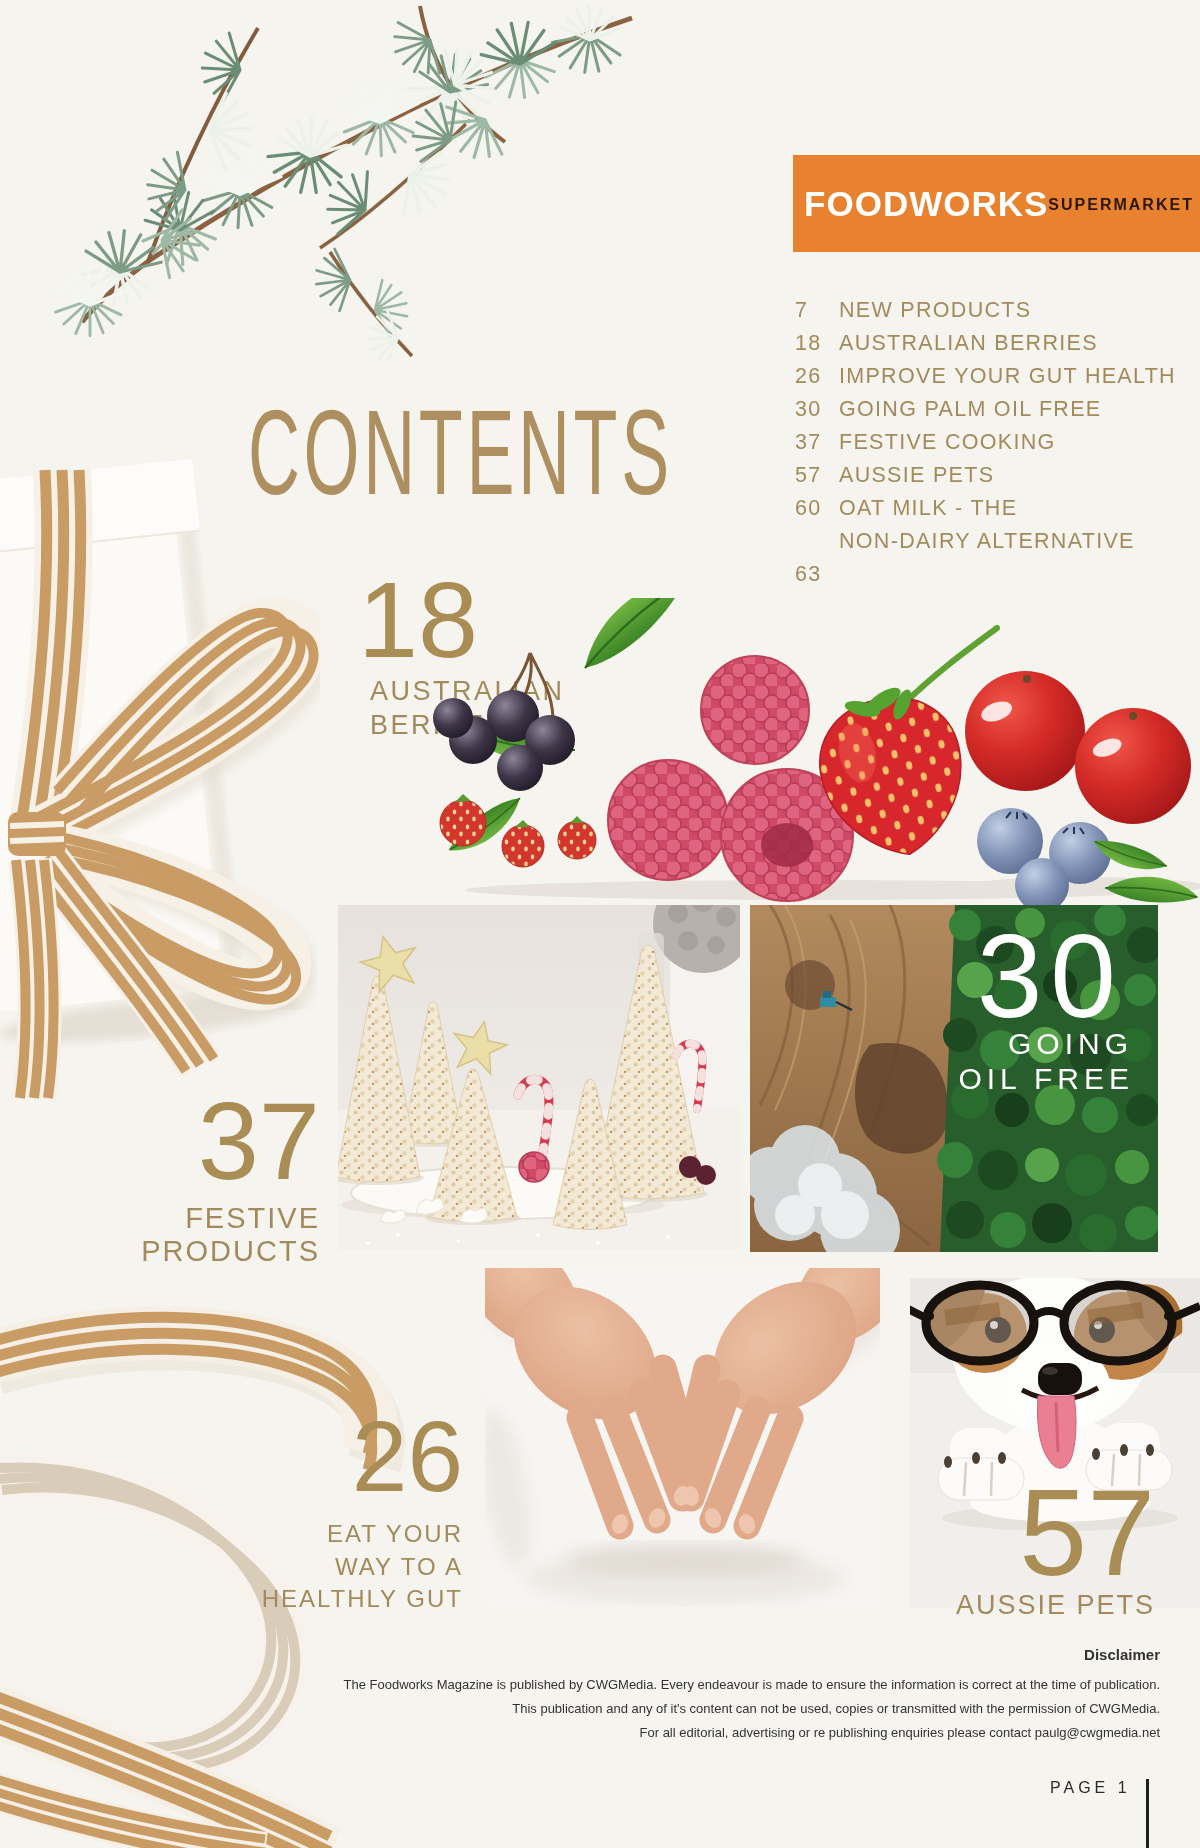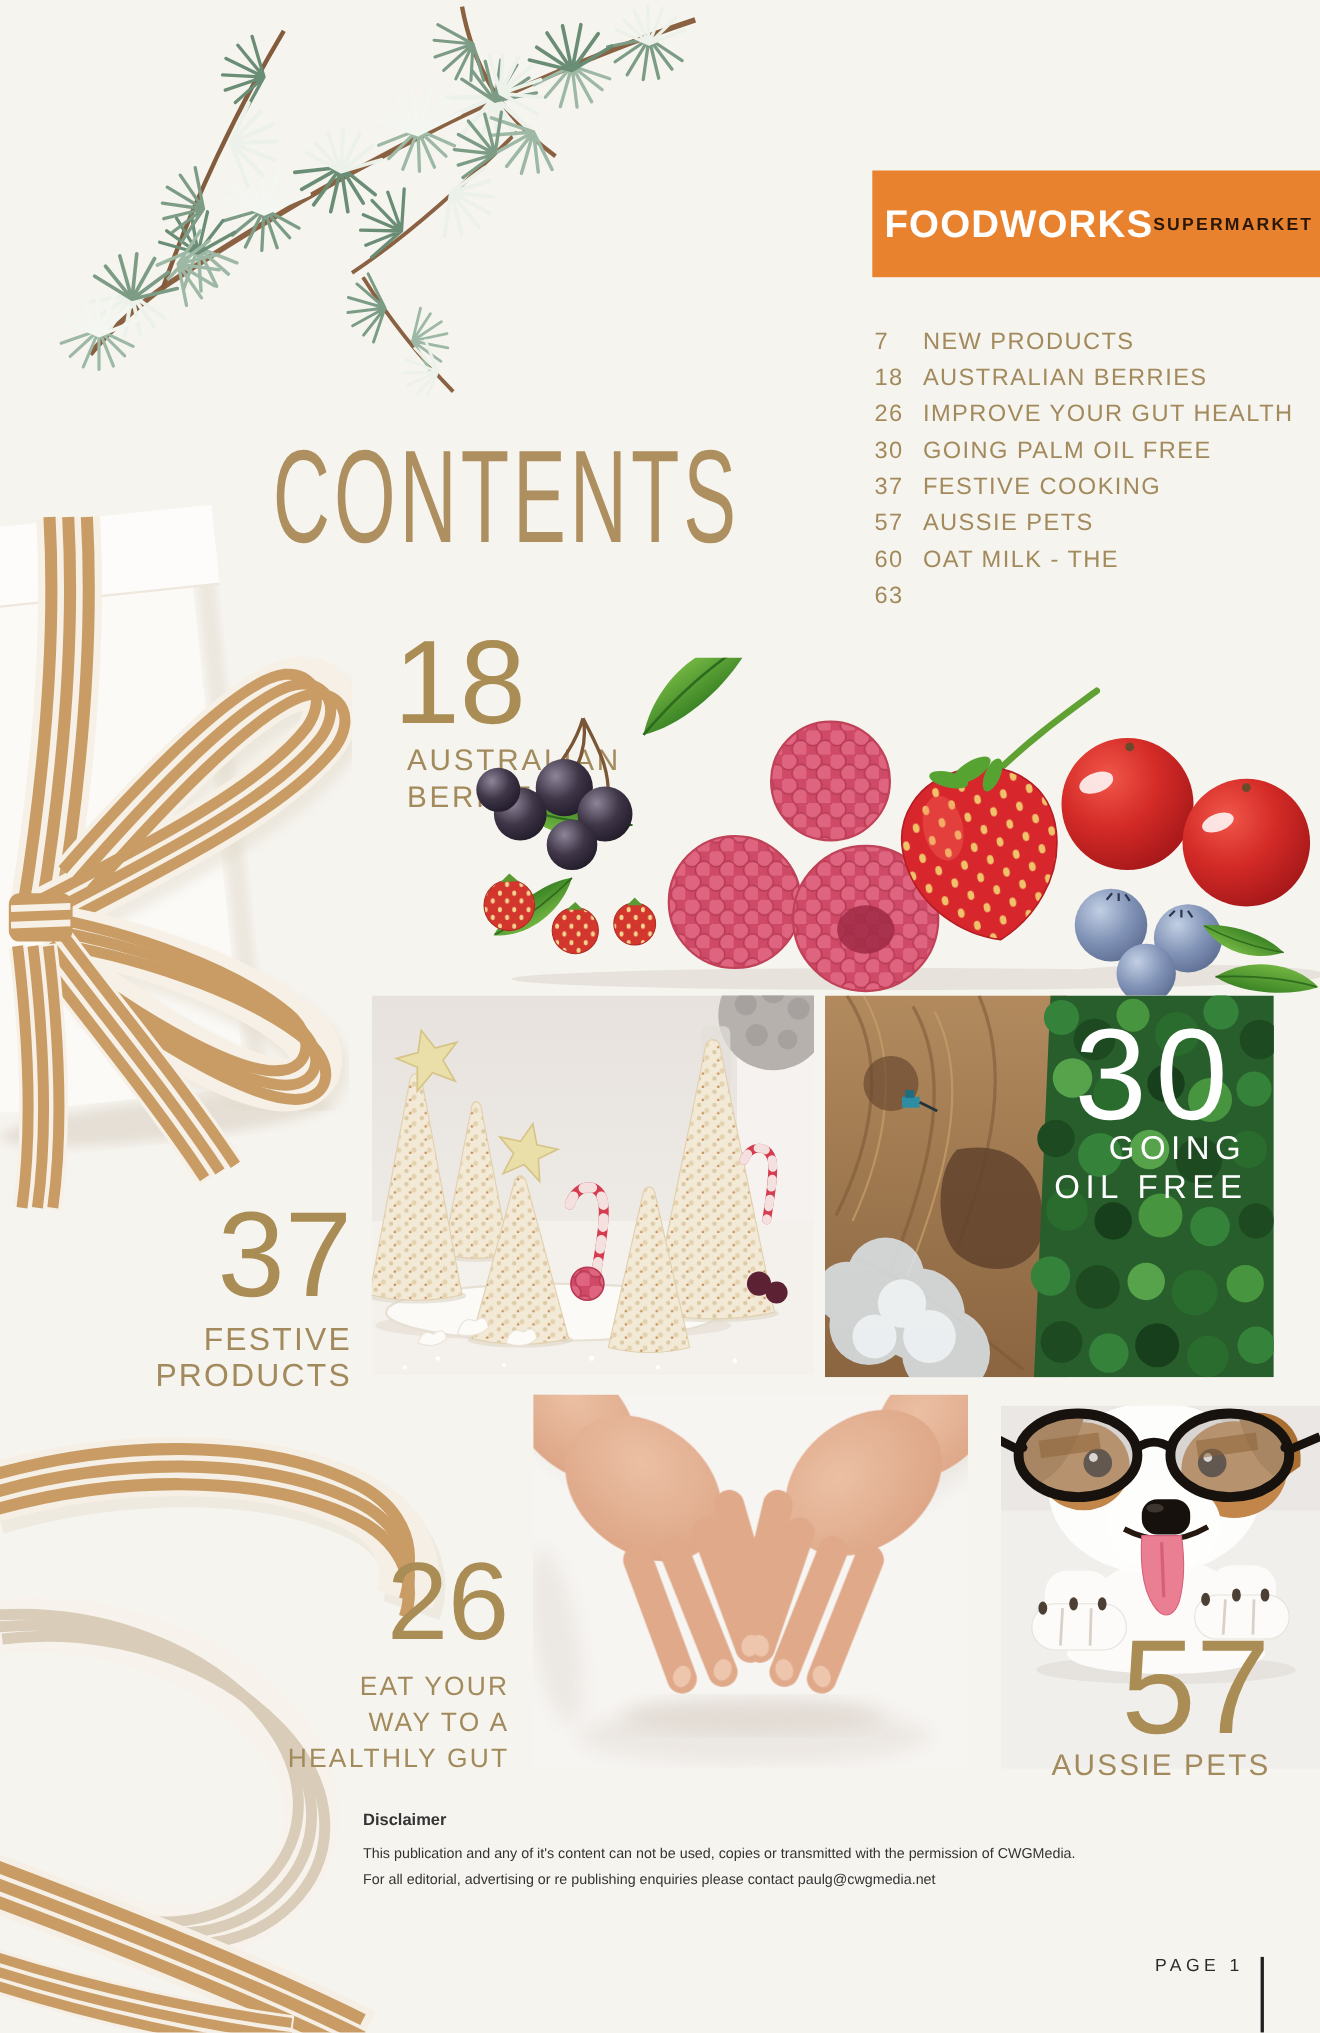--- a/index.html
+++ b/index.html
@@ -40,21 +40,21 @@
   .f37 .feat-line{font-size:29px;letter-spacing:2px;line-height:33px;}
   .f37 .lines{margin-top:6px;}
   .f26{left:150px;top:1406px;width:313px;text-align:right;}
   .f26 .feat-num{font-size:100px;}
   .f26 .feat-line{font-size:24px;letter-spacing:2px;line-height:32.5px;}
   .f26 .lines{margin-top:12px;}
   .f57{left:880px;top:1472px;width:275px;text-align:right;}
   .f57 .feat-num{font-size:122px;}
   .f57 .feat-line{font-size:27px;letter-spacing:2px;line-height:30px;margin-top:-4px;}
   
-  .disc{right:40px;top:1646px;width:830px;text-align:left;color:#333;}
+  .disc{right:40px;top:1646px;width:830px;text-align:right;color:#333;}
   .disc .head{font-weight:bold;font-size:15px;margin-bottom:10px;}
   .disc .dline{font-size:13px;line-height:24px;}
   .pagenum{left:1050px;top:1779px;font-size:16px;letter-spacing:4px;color:#2b2b2b;}
   .vline{left:1146px;top:1779px;width:3px;height:69px;background:#1f1f1f;}
   svg text{font-family:"Liberation Sans",sans-serif;}
 </style>
 </head>
 <body>
 
 <div class="page">
@@ -219,20 +219,21 @@
     <div class="toc-row">
       <span class="toc-num">57</span>
       <span class="toc-labelwrap">
           <span class="toc-label">AUSSIE PETS</span>
         </span>
     </div>
     <div class="toc-row">
       <span class="toc-num">60</span>
       <span class="toc-labelwrap">
         <span class="toc-label">OAT MILK - THE</span>
+        <span class="toc-label2">NON-DAIRY ALTERNATIVE</span>
       </span>
     </div>
     <div class="toc-row">
       <span class="toc-num">63</span>
     </div>
   </div>
 
   <div class="abs title">CONTENTS</div>
 
   <div class="abs feat-num f18n">18</div>
@@ -576,20 +577,21 @@
       </g>
   </svg>
 
   <div class="abs f57">
     <div class="feat-num">57</div>
     <div class="feat-line">AUSSIE PETS</div>
   </div>
 
   <div class="abs disc">
     <div class="head">Disclaimer</div>
+    <div class="dline">The Foodworks Magazine is published by CWGMedia. Every endeavour is made to ensure the information is correct at the time of publication.</div>
     <div class="dline">This publication and any of it's content can not be used, copies or transmitted with the permission of CWGMedia.</div>
     <div class="dline">For all editorial, advertising or re publishing enquiries please contact paulg@cwgmedia.net</div>
   </div>
 
   <div class="abs pagenum">PAGE 1</div>
   <div class="abs vline"></div>
 
 </div>
 
 </body></html>

